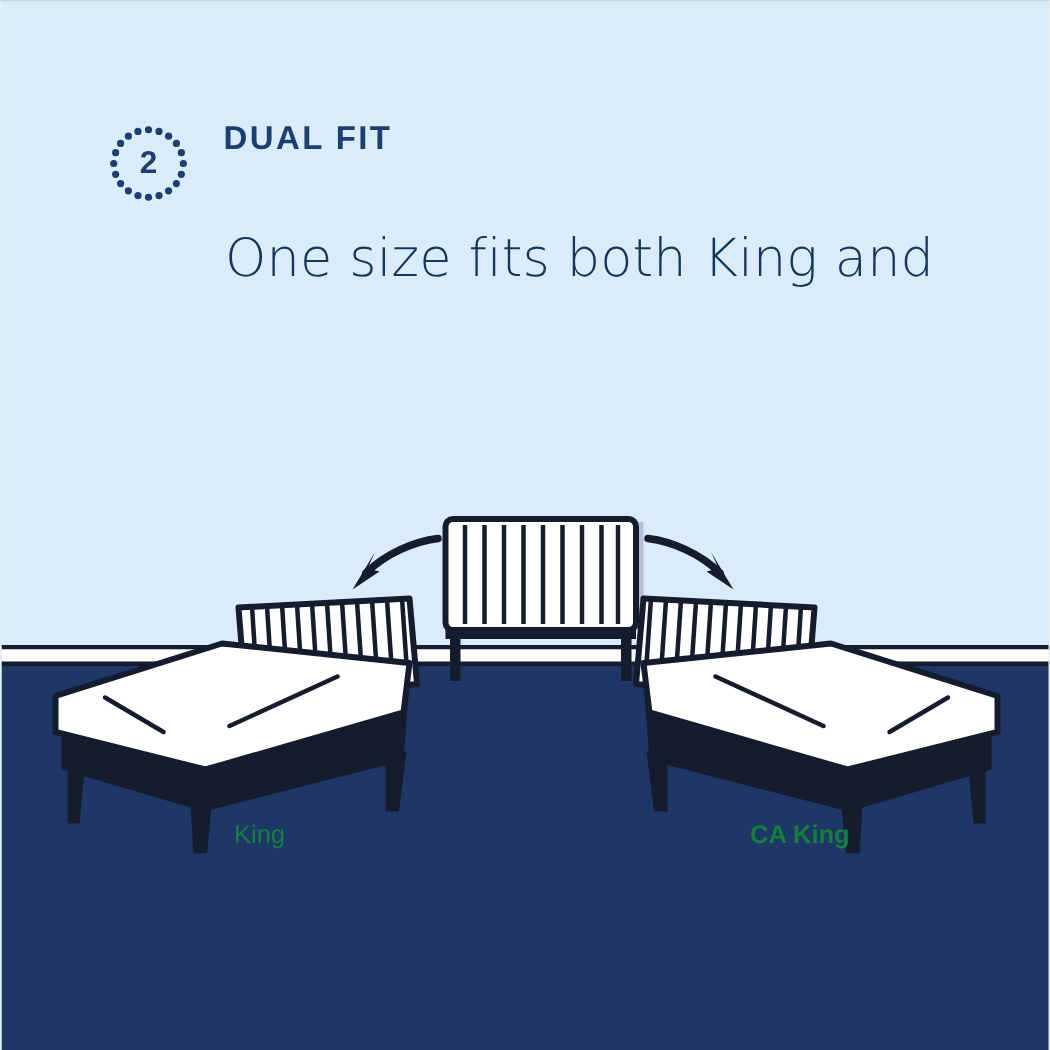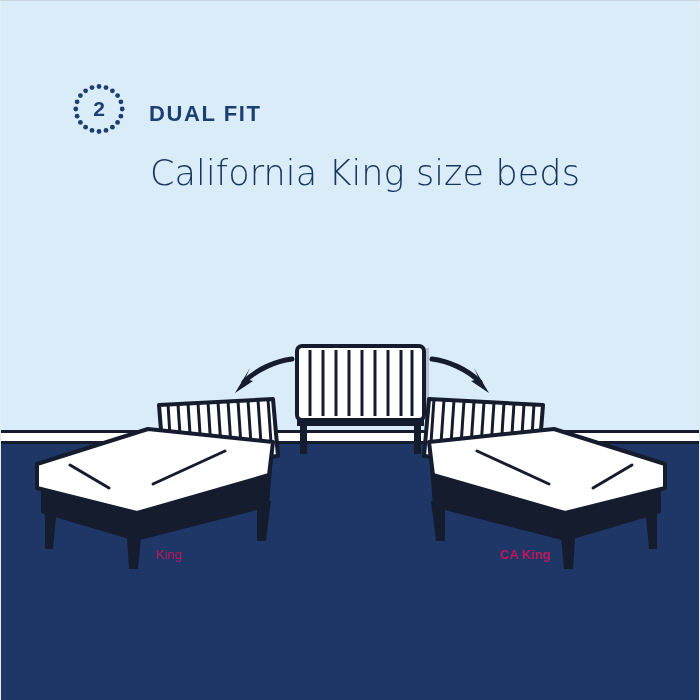--- a/index.html
+++ b/index.html
@@ -43,37 +43,37 @@
     position:absolute;left:72px;top:82px;width:52px;height:52px;
   }
   .badge svg{display:block;}
   .badge .num{
     position:absolute;left:0;top:0;width:52px;height:52px;
     display:flex;align-items:center;justify-content:center;
     font-size:21px;font-weight:bold;color:#1c3f73;
     font-family:"Liberation Sans","DejaVu Sans",sans-serif;
   }
   .eyebrow{
-    position:absolute;left:148px;top:100px;
+    position:absolute;left:148px;top:78px;
     font-size:22px;font-weight:bold;letter-spacing:1.6px;
     color:#1c3f73;
     font-family:"Liberation Sans","DejaVu Sans",sans-serif;
     white-space:nowrap;
   }
   .headline{
     position:absolute;left:149px;top:150px;width:520px;
     font-size:35px;line-height:44px;font-weight:300;
     color:#15355e;letter-spacing:0.1px;
     font-family:"DejaVu Sans","Liberation Sans",sans-serif;
   }
   .headline .ln{display:block;white-space:nowrap;}
 
   
   .bedlabel{
-    position:absolute;font-size:13px;color:#be185d;
+    position:absolute;font-size:17px;color:#15803d;
     font-family:"Liberation Sans","DejaVu Sans",sans-serif;
     white-space:nowrap;
   }
   #label-king{left:155px;top:546px;}
   #label-caking{left:499px;top:546px;font-weight:bold;}
 
   .art{position:absolute;left:0;top:0;width:700px;height:700px;}
   .art svg{display:block;}
 </style>
 </head>
@@ -219,19 +219,19 @@
         <circle cx="12.6" cy="7.8" r="2.4"></circle>
         <circle cx="19" cy="4.6" r="2.4"></circle>
       </g>
     </svg>
     <div class="num">2</div>
   </div>
 
   <div class="eyebrow">DUAL FIT</div>
 
   <div class="headline">
-    <span class="ln">California King size beds</span>
+    <span class="ln">One size fits both King and</span>
   </div>
 
   <div class="bedlabel" id="label-king">King</div>
   <div class="bedlabel" id="label-caking">CA King</div>
 
 </div>
 
 </body></html>

